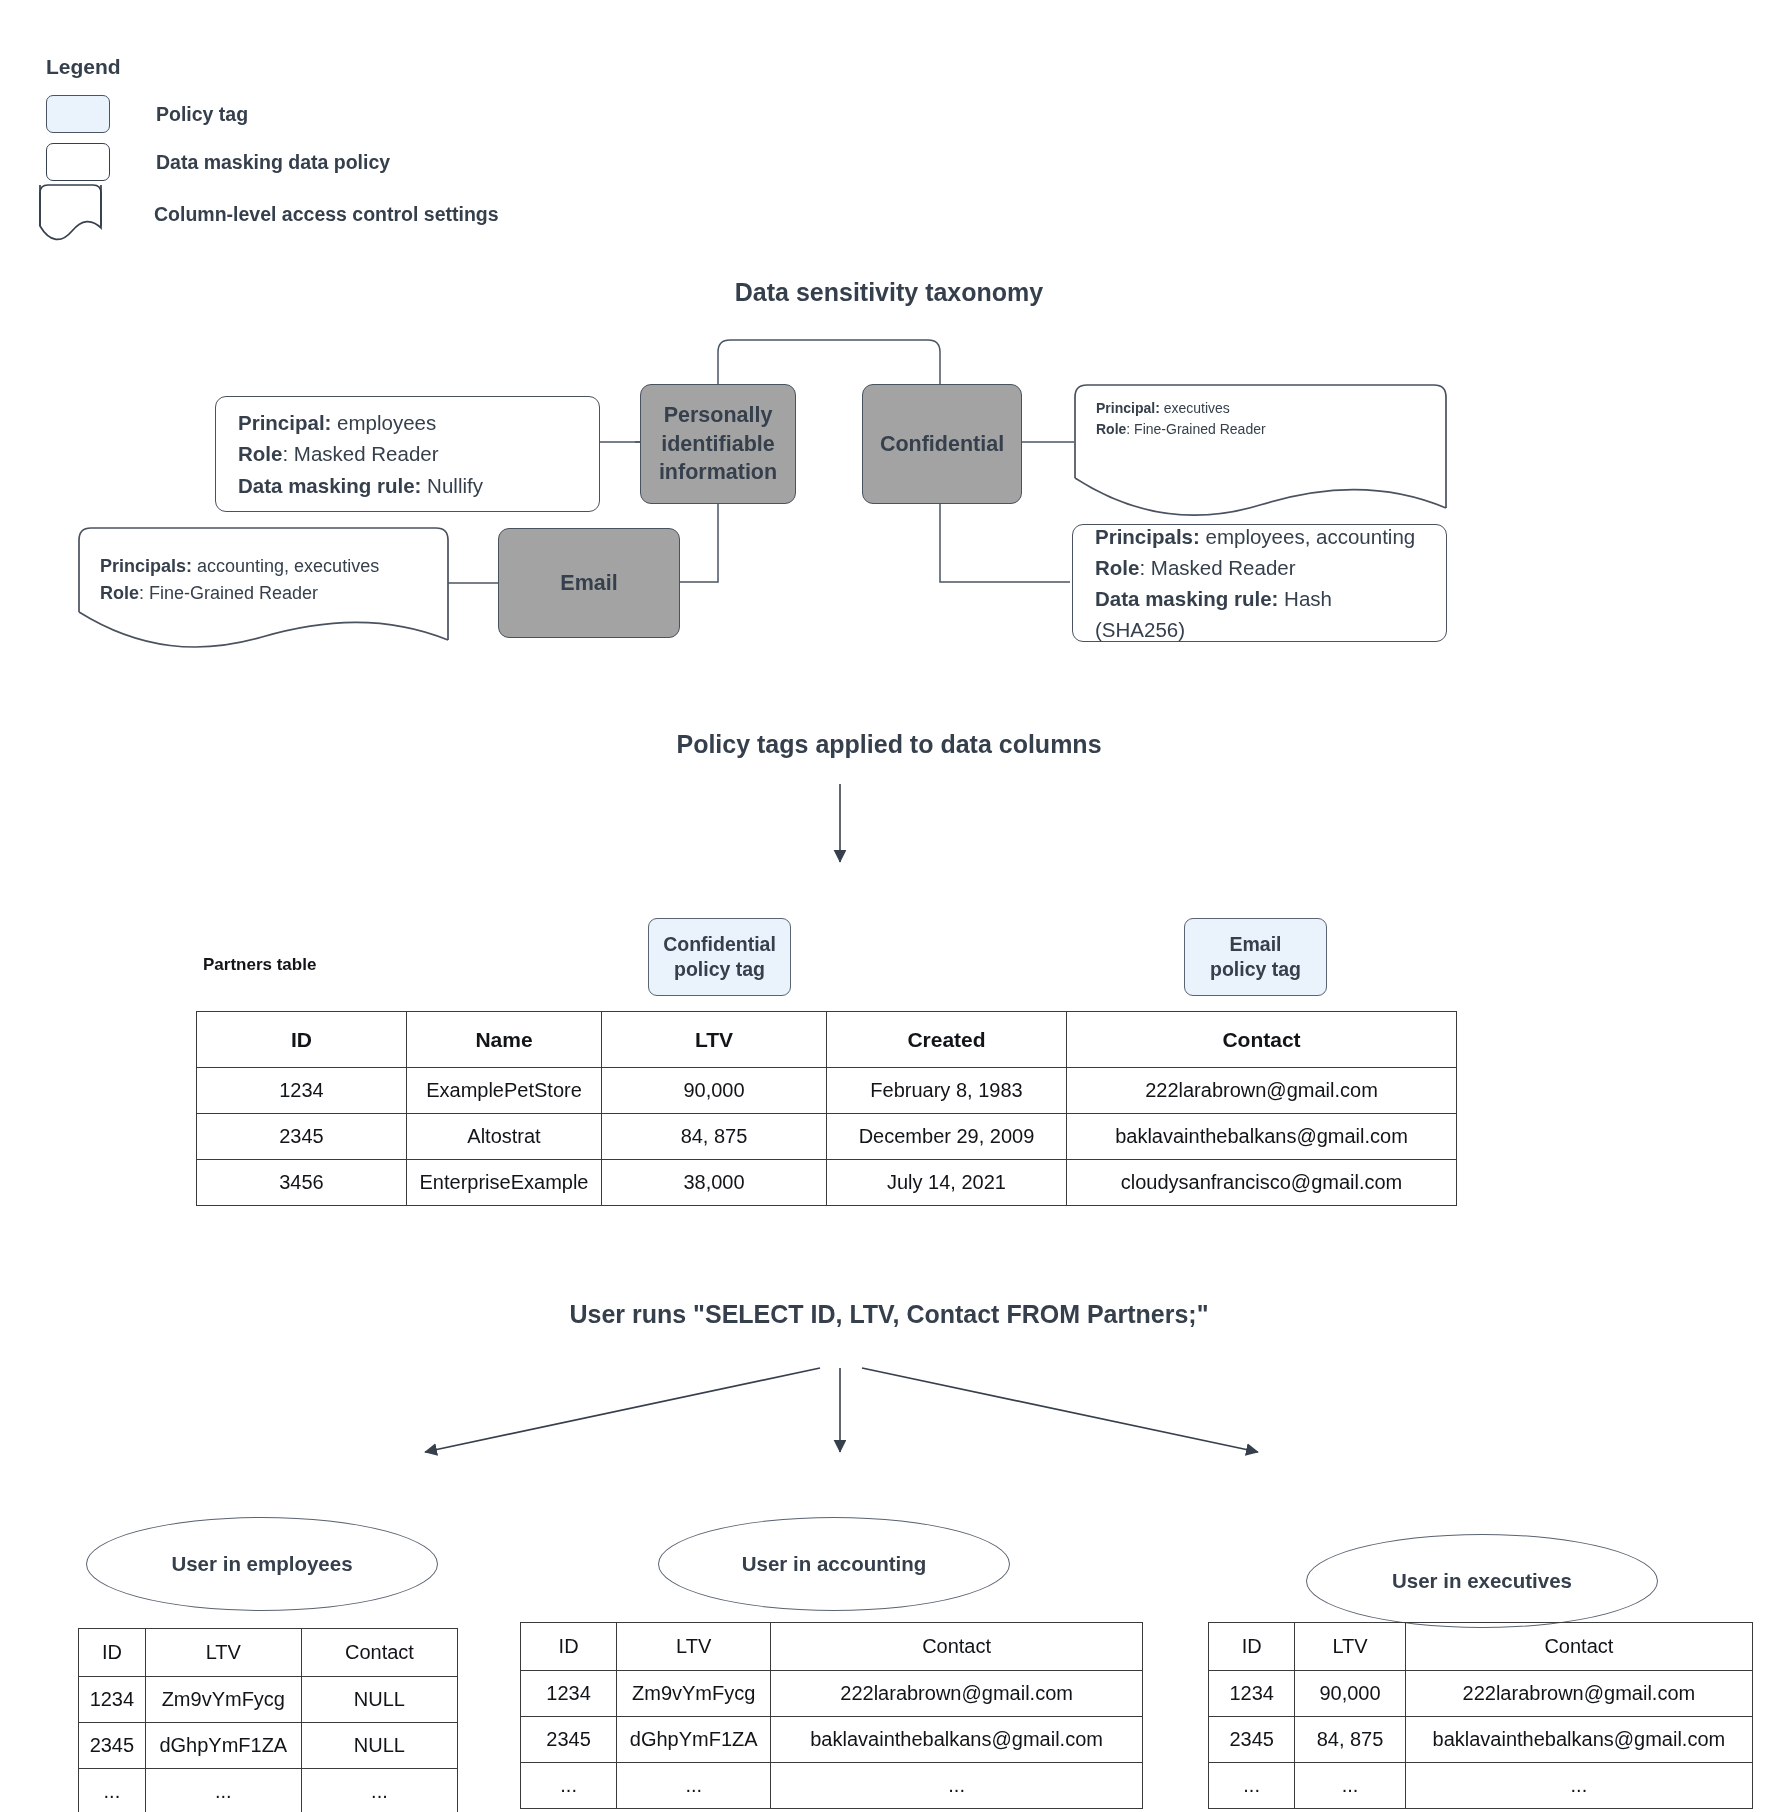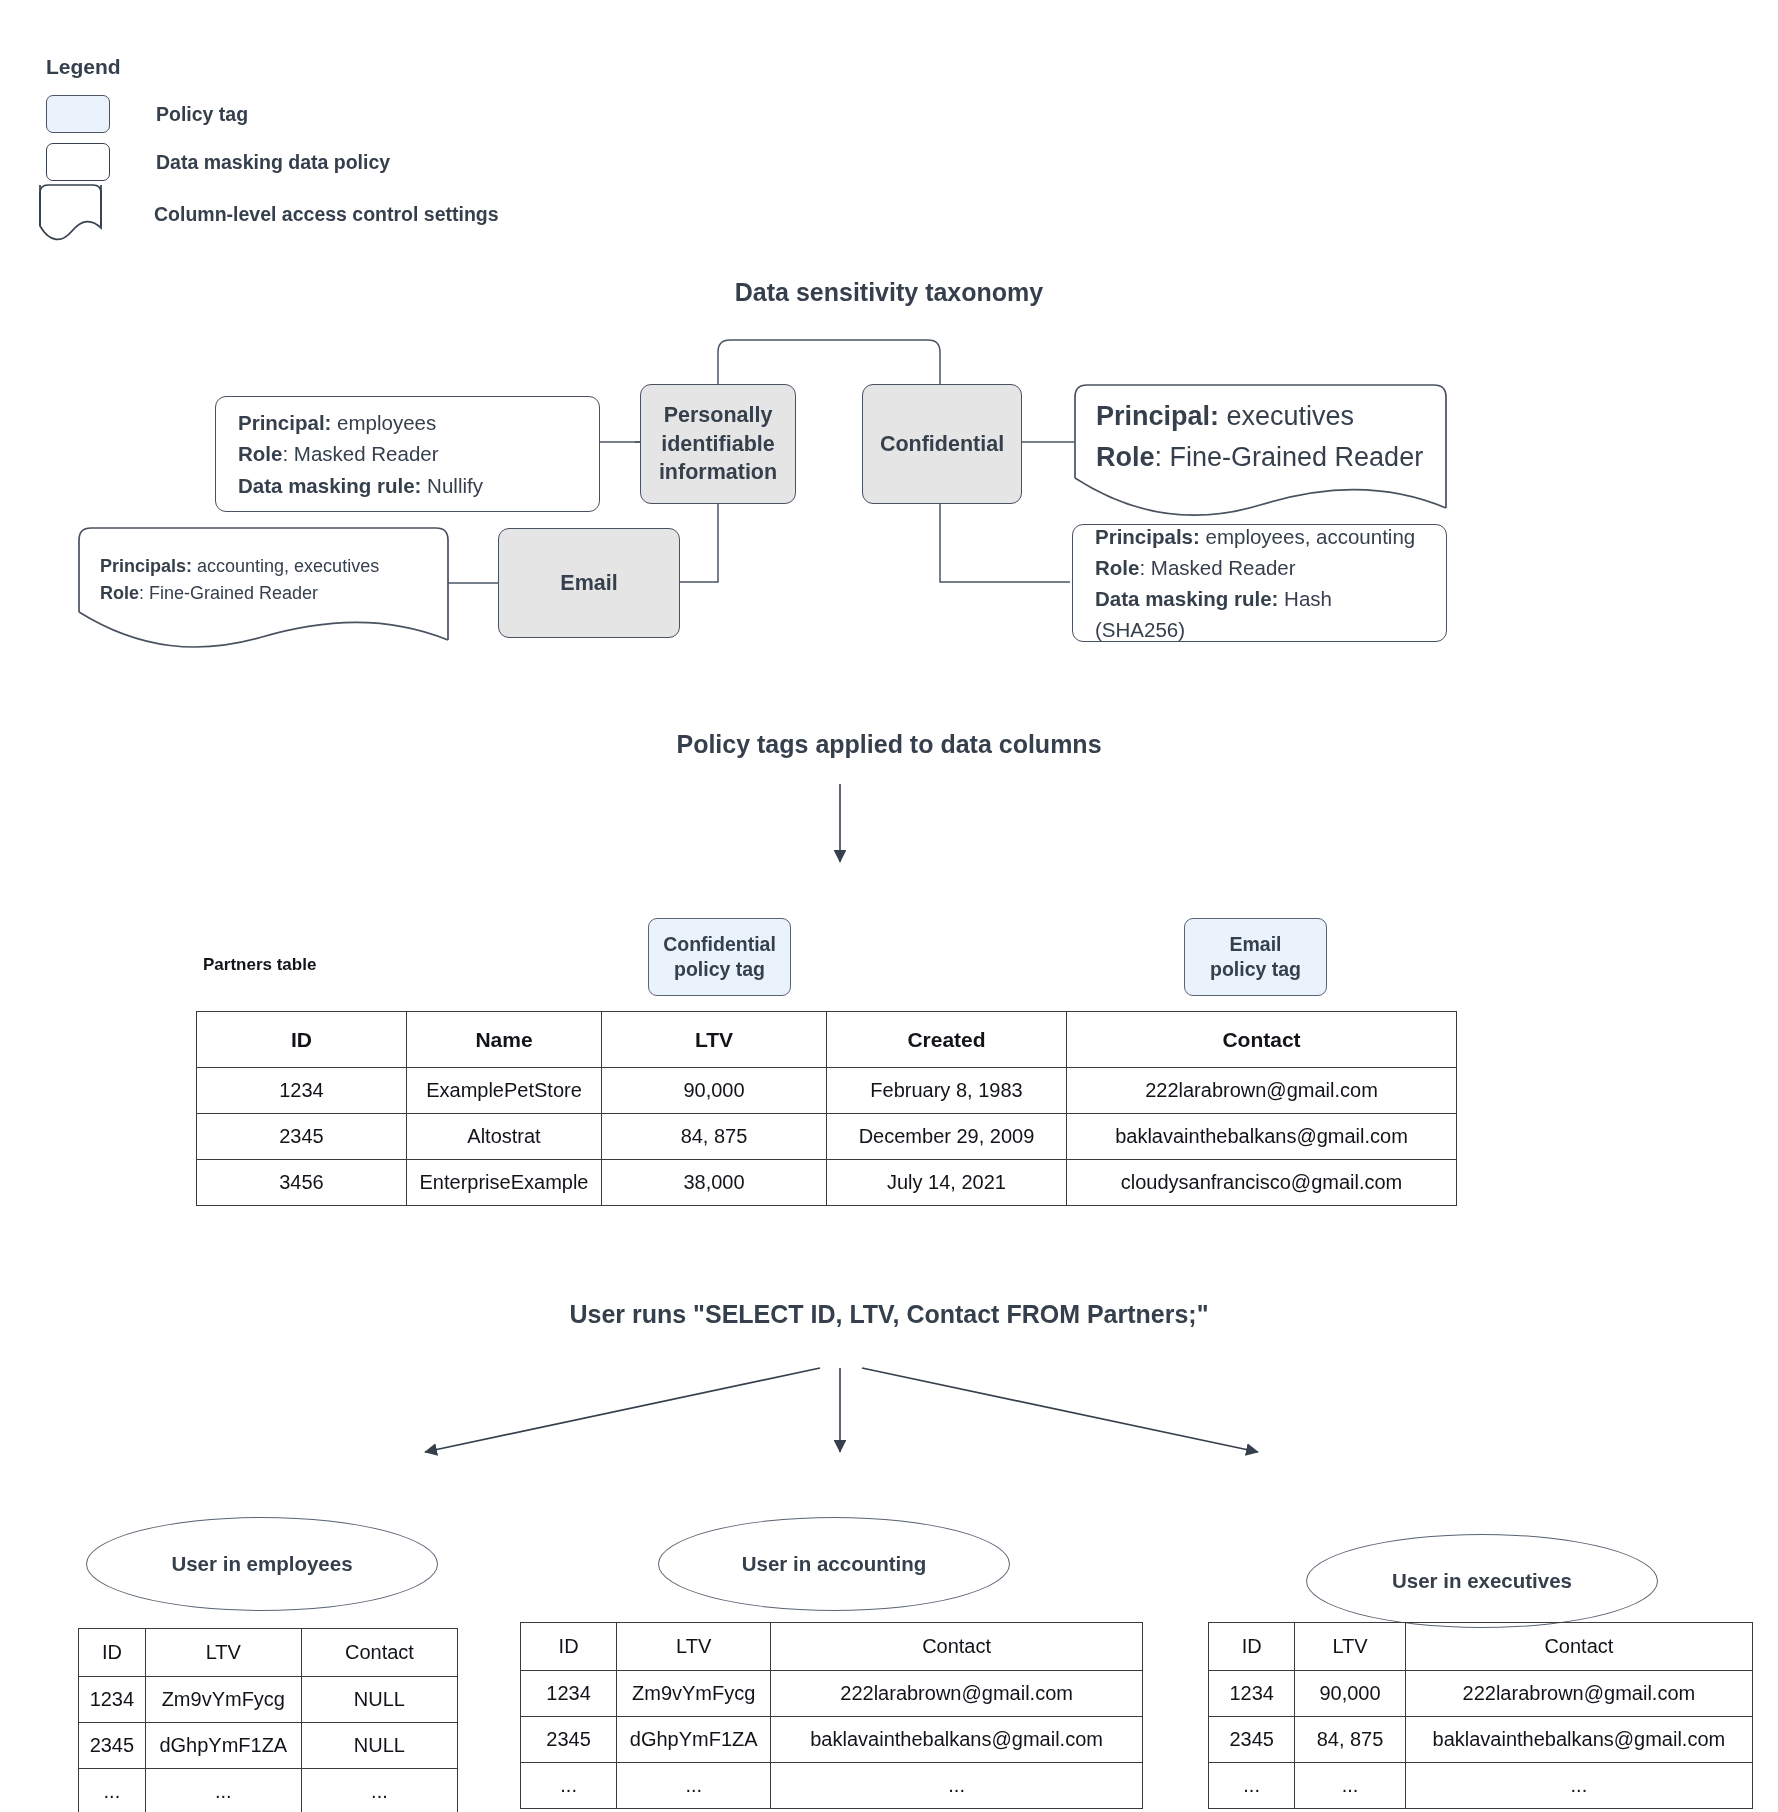--- a/index.html
+++ b/index.html
@@ -19,21 +19,21 @@
   .sw-tag{background:#eaf2fc;border:1.6px solid #4a5463;border-radius:7px;}
   .sw-plain{background:#ffffff;border:1.6px solid #36404d;border-radius:7px;}
   .sw-wavy{position:relative;width:62px;height:40px;}
   .legend-label{margin-left:46px;font-size:19.5px;font-weight:bold;color:#36404d;white-space:nowrap;}
 
   
   .section-title{font-size:25px;font-weight:bold;color:#36404d;text-align:center;white-space:nowrap;}
 
   
   .tagbox{
-    background:#e5e5e5;border:1.7px solid #49525f;border-radius:11px;
+    background:#a3a3a3;border:1.7px solid #49525f;border-radius:11px;
     display:flex;align-items:center;justify-content:center;text-align:center;
     font-weight:bold;font-size:21.5px;color:#36404d;line-height:1.32;
     box-sizing:border-box;
   }
   .policybox{
     background:#ffffff;border:1.7px solid #49525f;border-radius:11px;
     box-sizing:border-box;display:flex;align-items:center;
     padding:0 22px;font-size:20.5px;line-height:1.52;color:#36404d;
   }
   .policybox b{font-weight:bold;}
@@ -153,22 +153,22 @@
 </div>
 
 <div class="abs" style="left:100px;top:540px;width:340px;height:80px;display:flex;align-items:center;
      font-size:18px;line-height:1.52;color:#36404d;">
   <div>
     <div><b>Principals:</b><span> accounting, executives</span></div>
     <div><b>Role</b><span>: Fine-Grained Reader</span></div>
   </div>
 </div>
 
-<div class="abs" style="left:1096px;top:398px;width:345px;height:80px;display:flex;align-items:flex-end;
-     font-size:27px;line-height:1.52;color:#36404d;">
+<div class="abs" style="left:1096px;top:398px;width:345px;height:80px;display:flex;align-items:flex-start;
+     font-size:14px;line-height:1.52;color:#36404d;">
   <div>
     <div><b>Principal:</b><span> executives</span></div>
     <div><b>Role</b><span>: Fine-Grained Reader</span></div>
   </div>
 </div>
 
 <div class="abs policybox" style="left:1072px;top:524px;width:375px;height:118px;">
   <div>
     <div><b>Principals:</b><span> employees, accounting</span></div>
     <div><b>Role</b><span>: Masked Reader</span></div>

